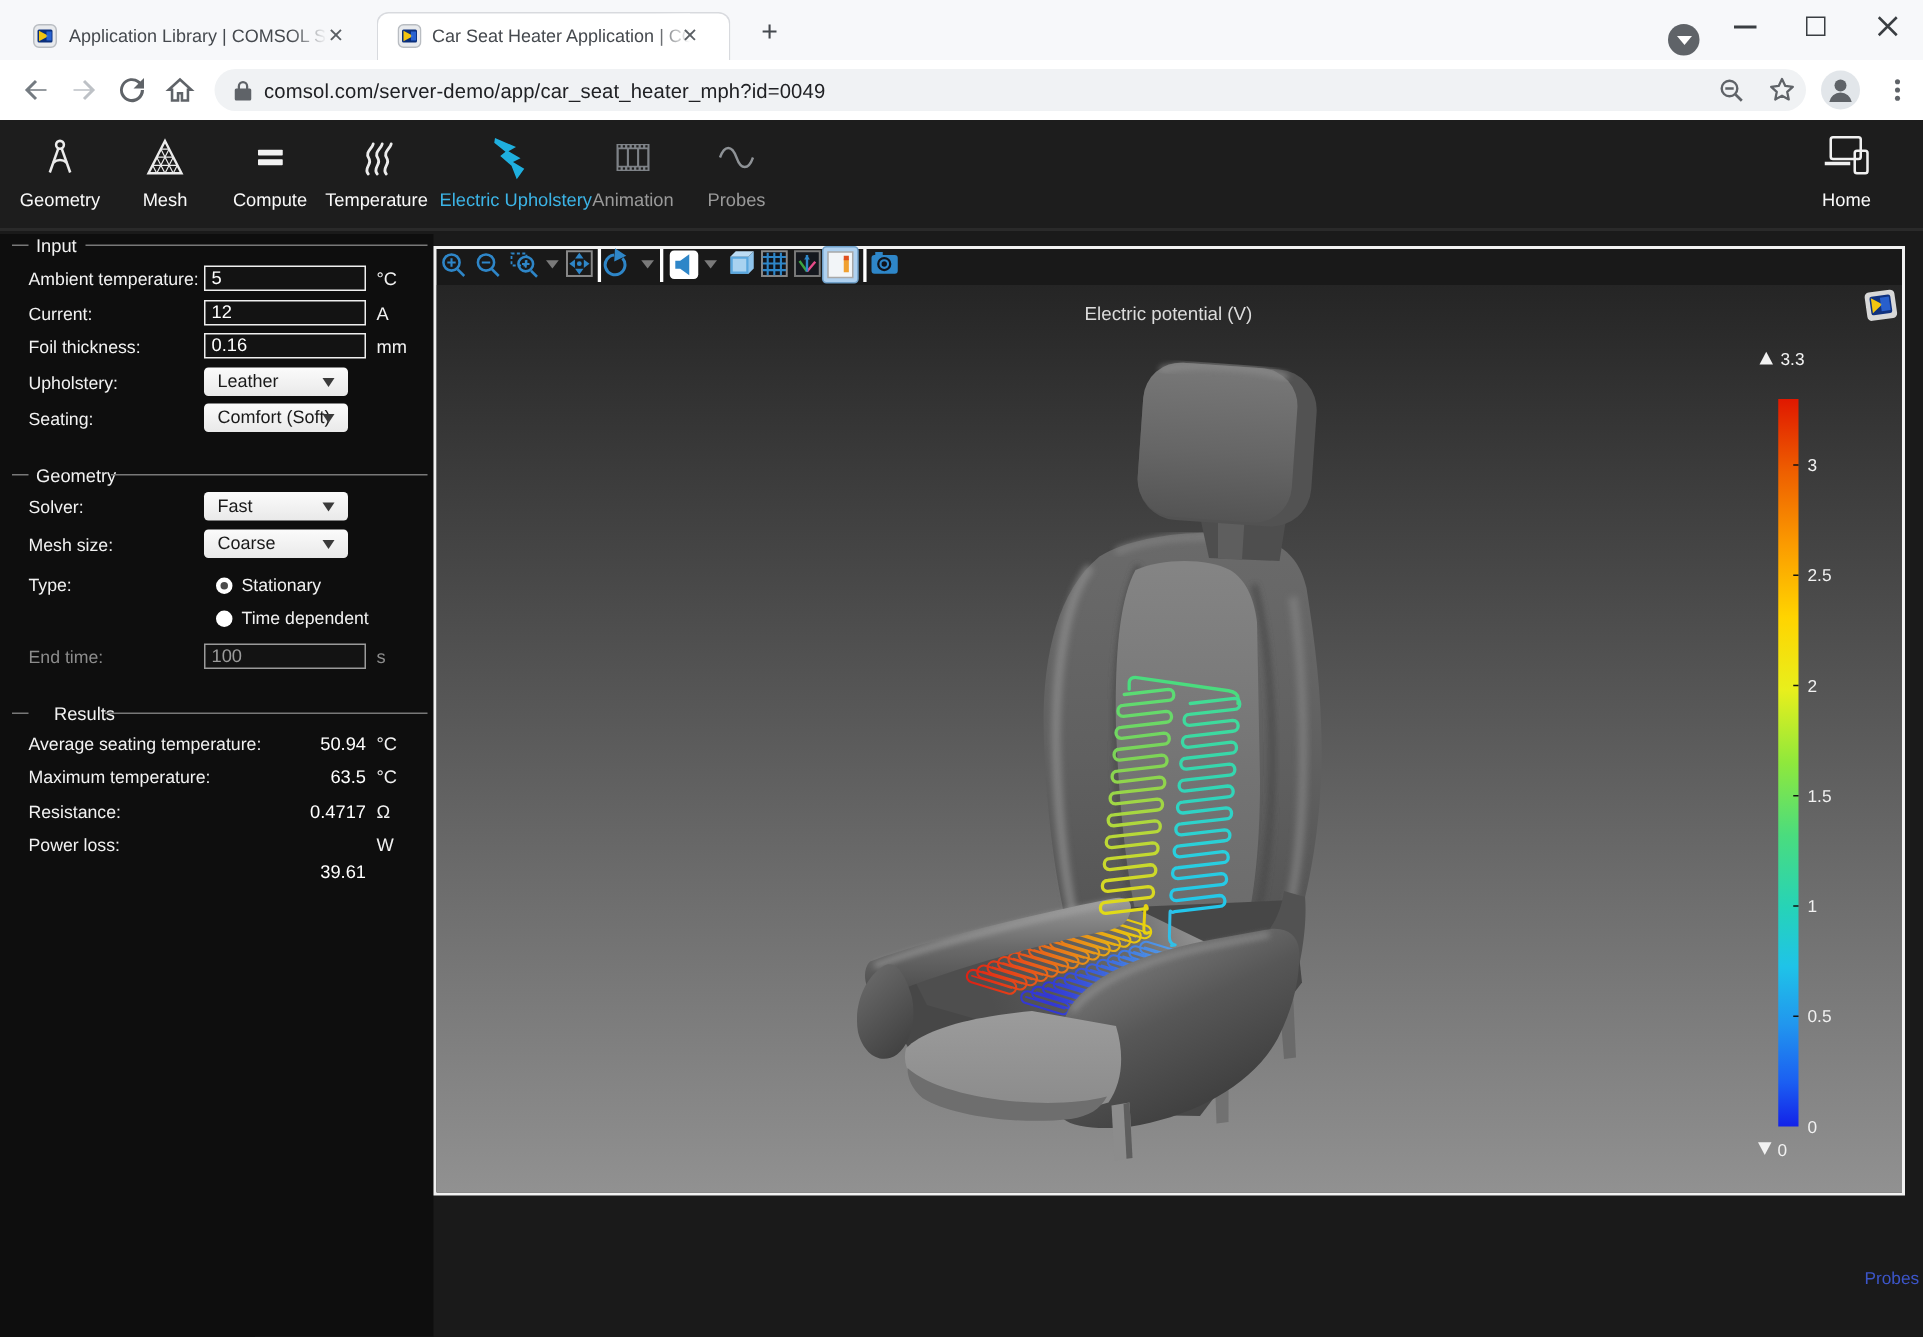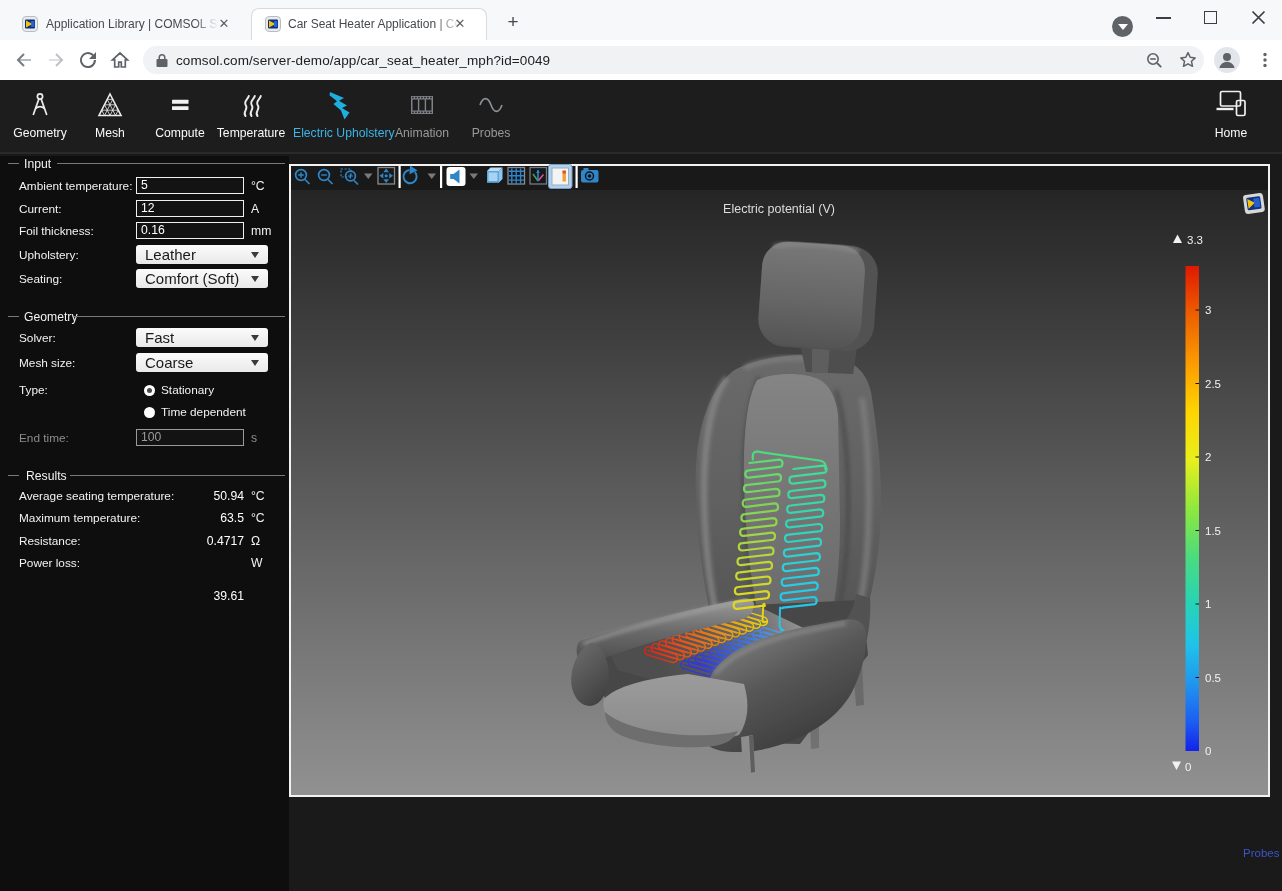--- a/index.html
+++ b/index.html
@@ -31,21 +31,21 @@
 #gpanel{position:absolute;left:289px;top:164px;width:981px;height:633px;background:#191919;border:2px solid #F2F2F2}
 #about{position:absolute;left:1243px;top:847px;font-size:11.5px;color:#3C55C8}
 .fslegend{position:absolute;color:#F2F2F2;font-size:12.2px}
 .fsline{position:absolute;height:1px;background:#787878}
 .slabel{position:absolute;color:#F2F2F2;font-size:11.8px;white-space:nowrap}
 .slabel.dis{color:#8C8C8C}
 .sfield{position:absolute;left:136px;width:108px;height:17px;background:#131313;border:1.4px solid #EFEFEF;color:#FFF;font-size:12.2px;line-height:14px;padding-left:4px}
 .sfield.dis{border-color:#9A9A9A;color:#9A9A9A}
 .sunit{position:absolute;left:251px;color:#F2F2F2;font-size:12.2px}
 .sunit.dis{color:#8C8C8C}
-.sdrop{position:absolute;left:136px;width:132px;height:19px;background:linear-gradient(#FBFBFB,#E9E9E9);border-radius:3px;color:#1A1A1A;font-size:15px;line-height:19px;padding-left:9px}
+.sdrop{position:absolute;left:136px;width:96px;height:19px;background:linear-gradient(#FBFBFB,#E9E9E9);border-radius:3px;color:#1A1A1A;font-size:12px;line-height:19px;padding-left:9px}
 .sdrop:after{content:"";position:absolute;right:9px;top:7px;border:4.5px solid transparent;border-top:6px solid #3A3A3A}
 .sradio{position:absolute;left:144px;width:11px;height:11px;border-radius:50%;background:#FFF}
 .rval{position:absolute;color:#FFF;font-size:12.2px;text-align:right;width:60px;left:184px}
 </style></head><body>
 <div id="tabstrip">
  <div class="tab" id="tab1">
   <svg class="abs" style="left:12px;top:8px" width="16" height="16" viewBox="0 0 16 16">
         <rect x="0.5" y="0.5" width="15" height="15" rx="3.5" fill="#E8EAED" stroke="#B9BDC2"></rect>
         <rect x="3" y="3.6" width="10" height="8.8" rx="1" fill="#0A2F7C"></rect>
         <path d="M4 4.5 L10.5 8 L4 11.5 Z" fill="#F2C410"></path>
@@ -249,33 +249,33 @@
  <div class="slabel" style="left:19px;top:383px">Type:</div>
  <div class="sradio" style="top:384.5px"></div>
  <div class="abs" style="left:147px;top:387.5px;width:5px;height:5px;border-radius:50%;background:#4A4A4A"></div>
  <div class="slabel" style="left:161px;top:383px">Stationary</div>
  <div class="sradio" style="top:406.5px"></div>
  <div class="slabel" style="left:161px;top:405px">Time dependent</div>
  <div class="slabel dis" style="left:19px;top:431px">End time:</div>
  <div class="sfield dis" style="top:429px">100</div>
     <div class="sunit dis" style="top:431px">s</div>
  <div class="fsline" style="left:8px;top:475px;width:11px"></div>
- <div class="fslegend" style="left:26px;top:469px">Results</div>
+ <div class="fslegend" style="left:36px;top:469px">Results</div>
  <div class="fsline" style="left:70px;top:475px;width:215px"></div>
  <div class="slabel" style="left:19px;top:489px">Average seating temperature:</div>
  <div class="rval" style="top:489px">50.94</div>
     <div class="sunit" style="top:489px">°C</div>
  <div class="slabel" style="left:19px;top:511px">Maximum temperature:</div>
  <div class="rval" style="top:511px">63.5</div>
     <div class="sunit" style="top:511px">°C</div>
  <div class="slabel" style="left:19px;top:534px">Resistance:</div>
  <div class="rval" style="top:534px">0.4717</div>
     <div class="sunit" style="top:534px">Ω</div>
  <div class="slabel" style="left:19px;top:556px">Power loss:</div>
- <div class="rval" style="top:589px">39.61</div>
+ <div class="rval" style="top:574px">39.61</div>
     <div class="sunit" style="top:556px">W</div>
 </div>
 <div id="gpanel"></div>
 <svg class="abs" style="left:285px;top:164px" width="330" height="28" viewBox="285 164 330 28">
  <g fill="none" stroke="#2E86C8" stroke-width="1.7">
   <circle cx="301" cy="175" r="5.4"></circle>
       <path d="M305 179.5 L309.5 184"></path>
       <path d="M298.2 175h5.6 M301 172.2v5.6" stroke-width="1.4"></path>
   <circle cx="324" cy="175" r="5.4"></circle>
       <path d="M328 179.5 L332.5 184"></path>

